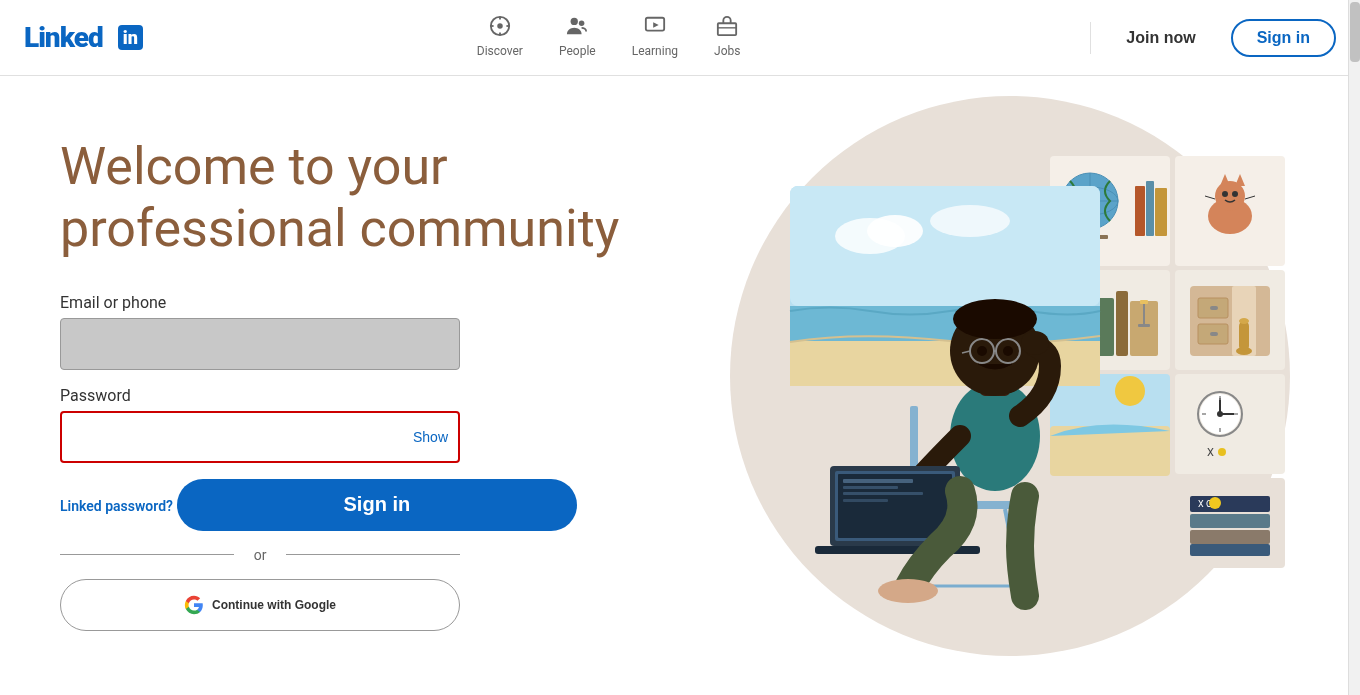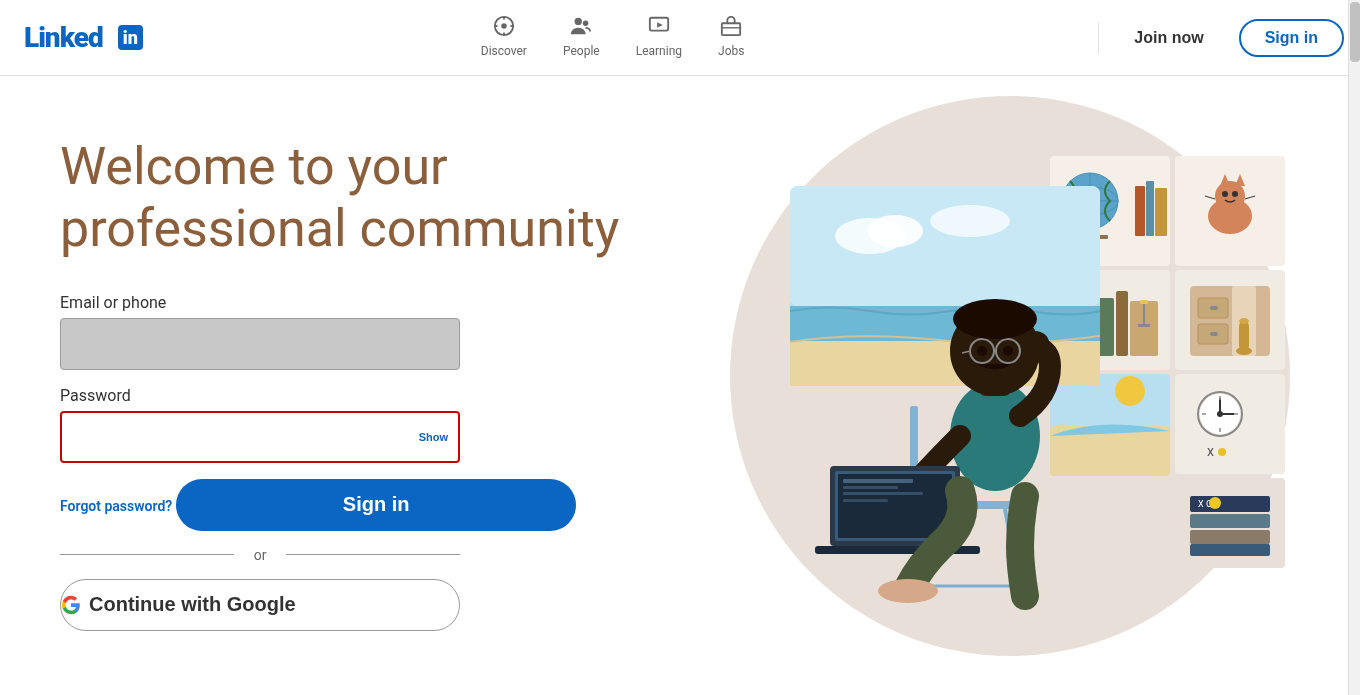--- a/index.html
+++ b/index.html
@@ -30,21 +30,21 @@
       margin: 2px auto;
       position: relative;
       top: 0;
     }
 
     
     .header {
       display: flex;
       align-items: center;
       justify-content: space-between;
-      padding: 0 16px 0 24px;
+      padding: 0 24px 0 24px;
       height: 76px;
       border-bottom: 1px solid #e0e0e0;
       background: #fff;
     }
     .header-left {
       display: flex;
       align-items: center;
     }
     .logo {
       display: flex;
@@ -185,22 +185,22 @@
       outline: none;
     }
     .show-btn {
       position: absolute;
       right: 12px;
       top: 50%;
       transform: translateY(-50%);
       background: none;
       border: none;
       color: #0a66c2;
-      font-size: 11px;
-      font-weight: 700;
+      font-size: 14px;
+      font-weight: 400;
       cursor: pointer;
     }
 
     .forgot-link {
       display: inline-block;
       color: #0a66c2;
       font-size: 14px;
       font-weight: 600;
       text-decoration: none;
       margin-top: 8px;
@@ -238,26 +238,27 @@
       color: #666;
     }
 
     .btn-google {
       width: 100%;
       max-width: 400px;
       height: 52px;
       background: #fff;
       border: 1px solid #999;
       border-radius: 28px;
-      font-size: 20px;
+      font-size: 12px;
       font-weight: 600;
       color: #333;
       cursor: pointer;
       display: flex;
       align-items: center;
+      justify-content: center;
       gap: 8px;
     }
 
     
     .google-g {
       width: 20px;
       height: 20px;
     }
 
     
@@ -361,21 +362,21 @@
     </div>
 
     <div class="form-group">
       <label class="form-label">Password</label>
       <div class="password-wrapper">
         <input class="password-input" type="password" style="">
         <button class="show-btn">Show</button>
       </div>
     </div>
 
-    <a href="#" class="forgot-link">Forgot password?</a>
+    <a href="#" class="forgot-link">Linked password?</a>
 
     <button class="btn-signin-main">Sign in</button>
 
     <div class="or-divider">
       <div class="or-line"></div>
       <span class="or-text">or</span>
       <div class="or-line"></div>
     </div>
 
     <button class="btn-google">

